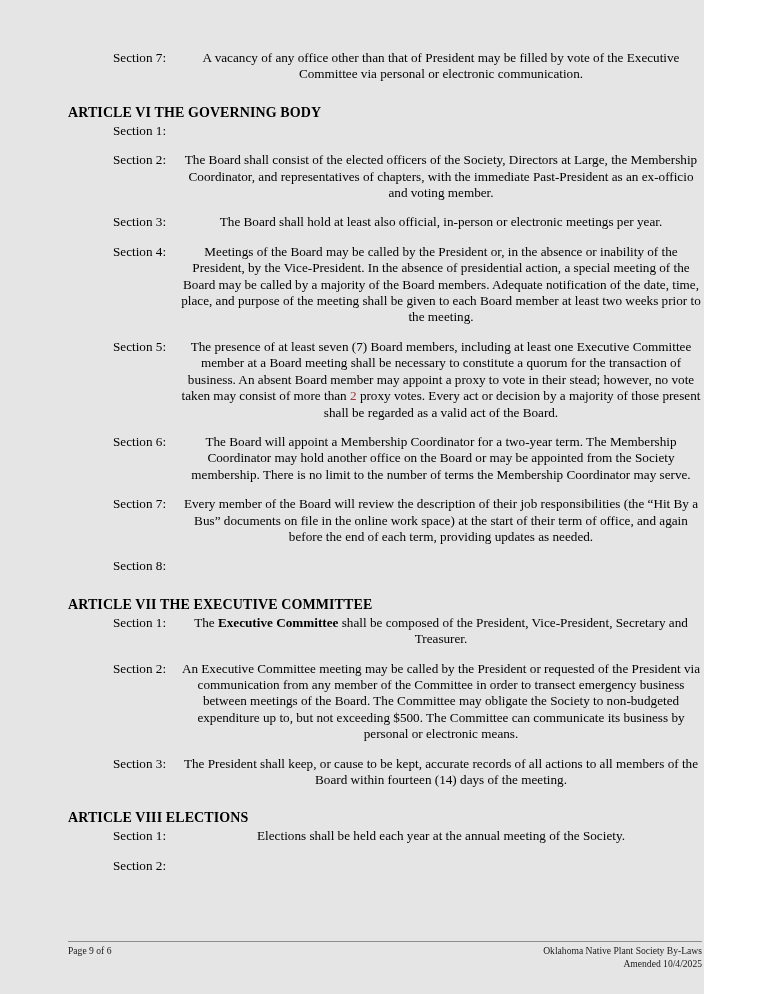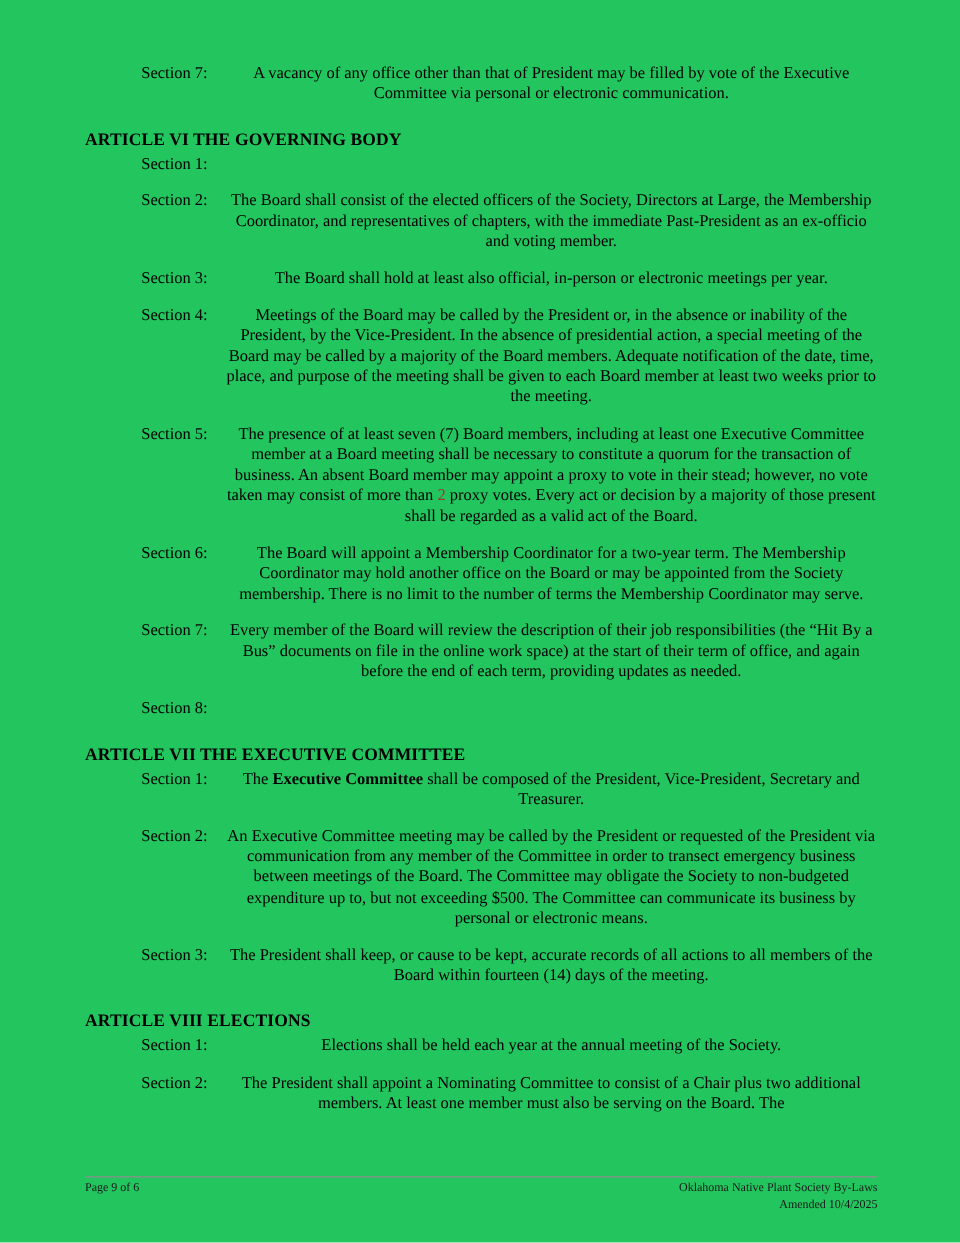--- a/index.html
+++ b/index.html
@@ -12,23 +12,24 @@
     height: 994px;
     position: relative;
     font-family: "Liberation Serif", "DejaVu Serif", serif;
     color: #000000;
     overflow: hidden;
   }
 
   .page {
     position: absolute;
     top: 0; left: 0;
-    width: 768px;
+    width: 704px;
     height: 994px;
-    background: #22c55e;
+    background: #e5e5e5;
+    text-decoration: underline;
   }
 
   .content {
     position: absolute;
     left: 68px;
     top: 50px;
     width: 634px;
   }
 
   
@@ -151,21 +152,20 @@
         <div class="section-body">The President shall keep, or cause to be kept, accurate records of all actions to all members of the Board within fourteen (14) days of the meeting.</div>
       </div>
       <div class="article-gap"></div>
       <div class="article-heading">ARTICLE VIII ELECTIONS</div>
       <div class="section">
         <div class="section-label">Section 1:</div>
         <div class="section-body">Elections shall be held each year at the annual meeting of the Society.</div>
       </div>
       <div class="section">
         <div class="section-label">Section 2:</div>
-        <div class="section-body">The President shall appoint a Nominating Committee to consist of a Chair plus two additional members.  At least one member must also be serving on the Board.  The</div>
       </div>
     </div>
 
   <div class="footer">
     <div class="footer-rule"></div>
     <div class="footer-row">
       <div class="footer-left">Page 9 of 6</div>
       <div class="footer-right">
         <div>Oklahoma Native Plant Society By-Laws</div>
         <div>Amended 10/4/2025</div>

